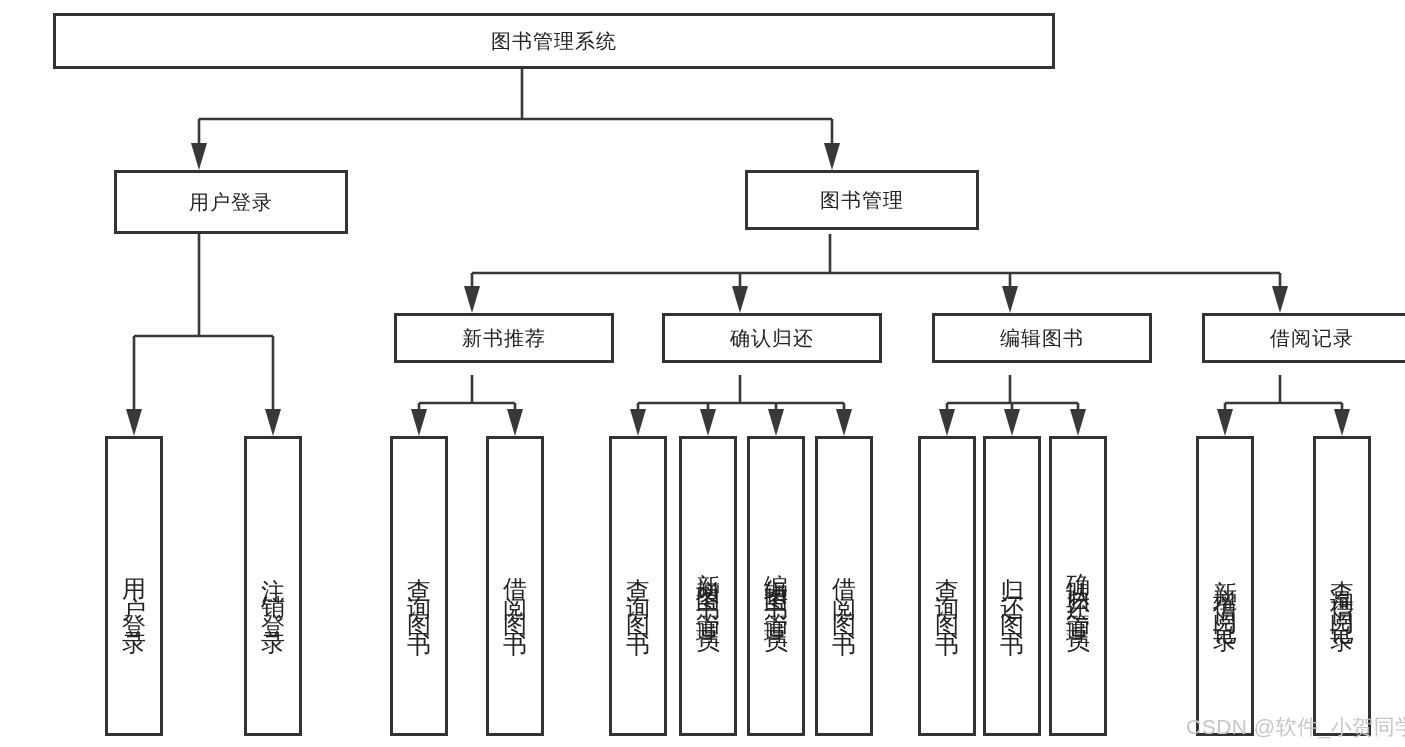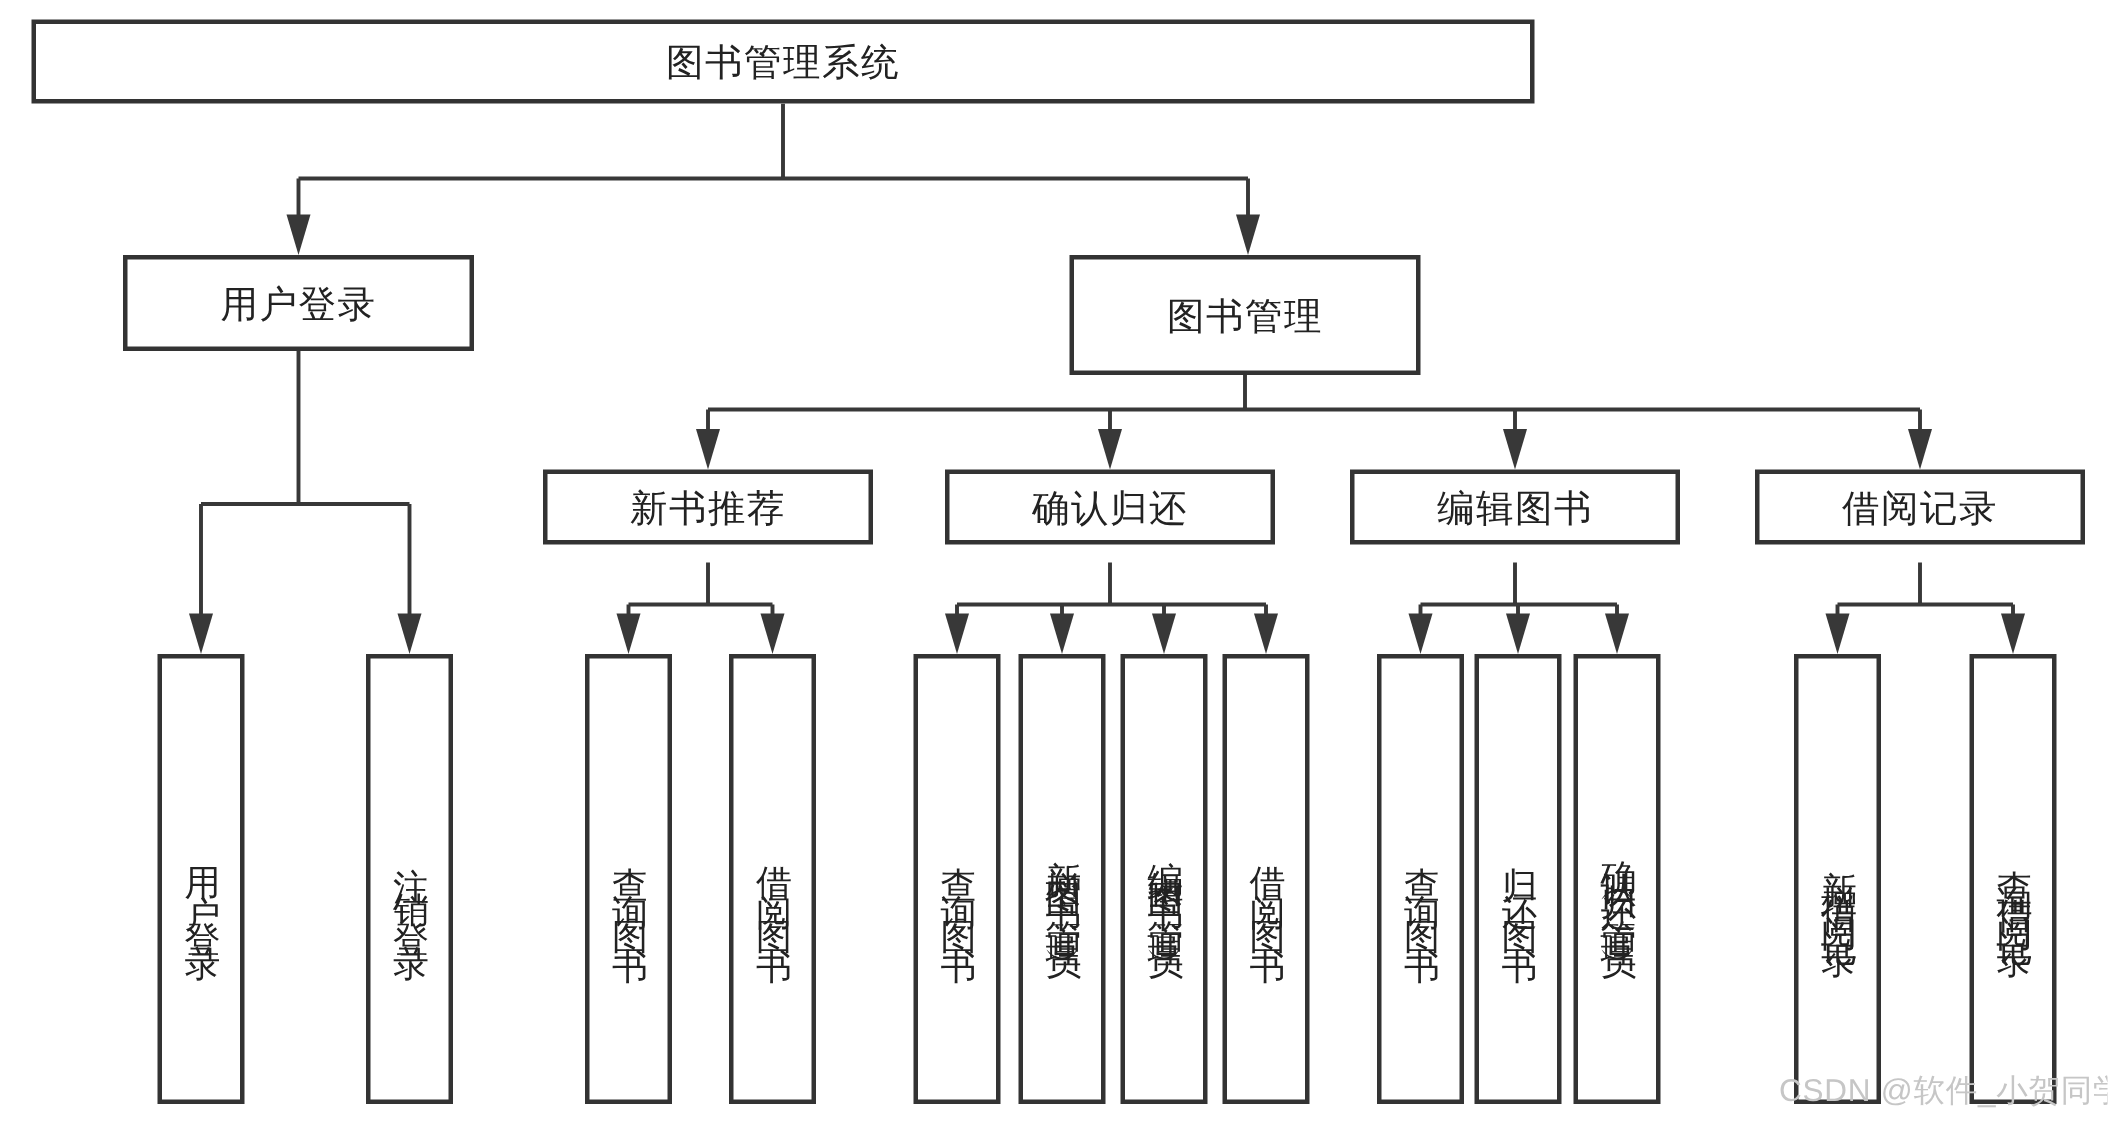--- a/index.html
+++ b/index.html
@@ -23,24 +23,24 @@
   .arrow{fill:var(--line);stroke:none;}
   .box{
     position:absolute;
     box-sizing:border-box;
     border:3px solid var(--border);
     background:#fff;
     display:flex;align-items:center;justify-content:center;
     color:var(--text);
     z-index:2;
   }
-  .hbox{font-size:25px;letter-spacing:1px;white-space:nowrap;}
+  .hbox{font-size:20px;letter-spacing:1px;white-space:nowrap;margin-left:32px;}
   .root{left:21px;top:13px;width:1002px;height:56px;}
   .lv2a{left:82px;top:170px;width:234px;height:64px;}
-  .lv2b{left:713px;top:170px;width:234px;height:80px;}
+  .lv2b{left:713px;top:170px;width:234px;height:60px;}
   .lv3{top:313px;width:220px;height:50px;}
   .leaf{top:436px;width:58px;height:300px;}
   .vtext{
     writing-mode:vertical-rl;
     text-orientation:mixed;
     font-size:24px;
     line-height:1;
     color:var(--text);
     white-space:nowrap;
   }

